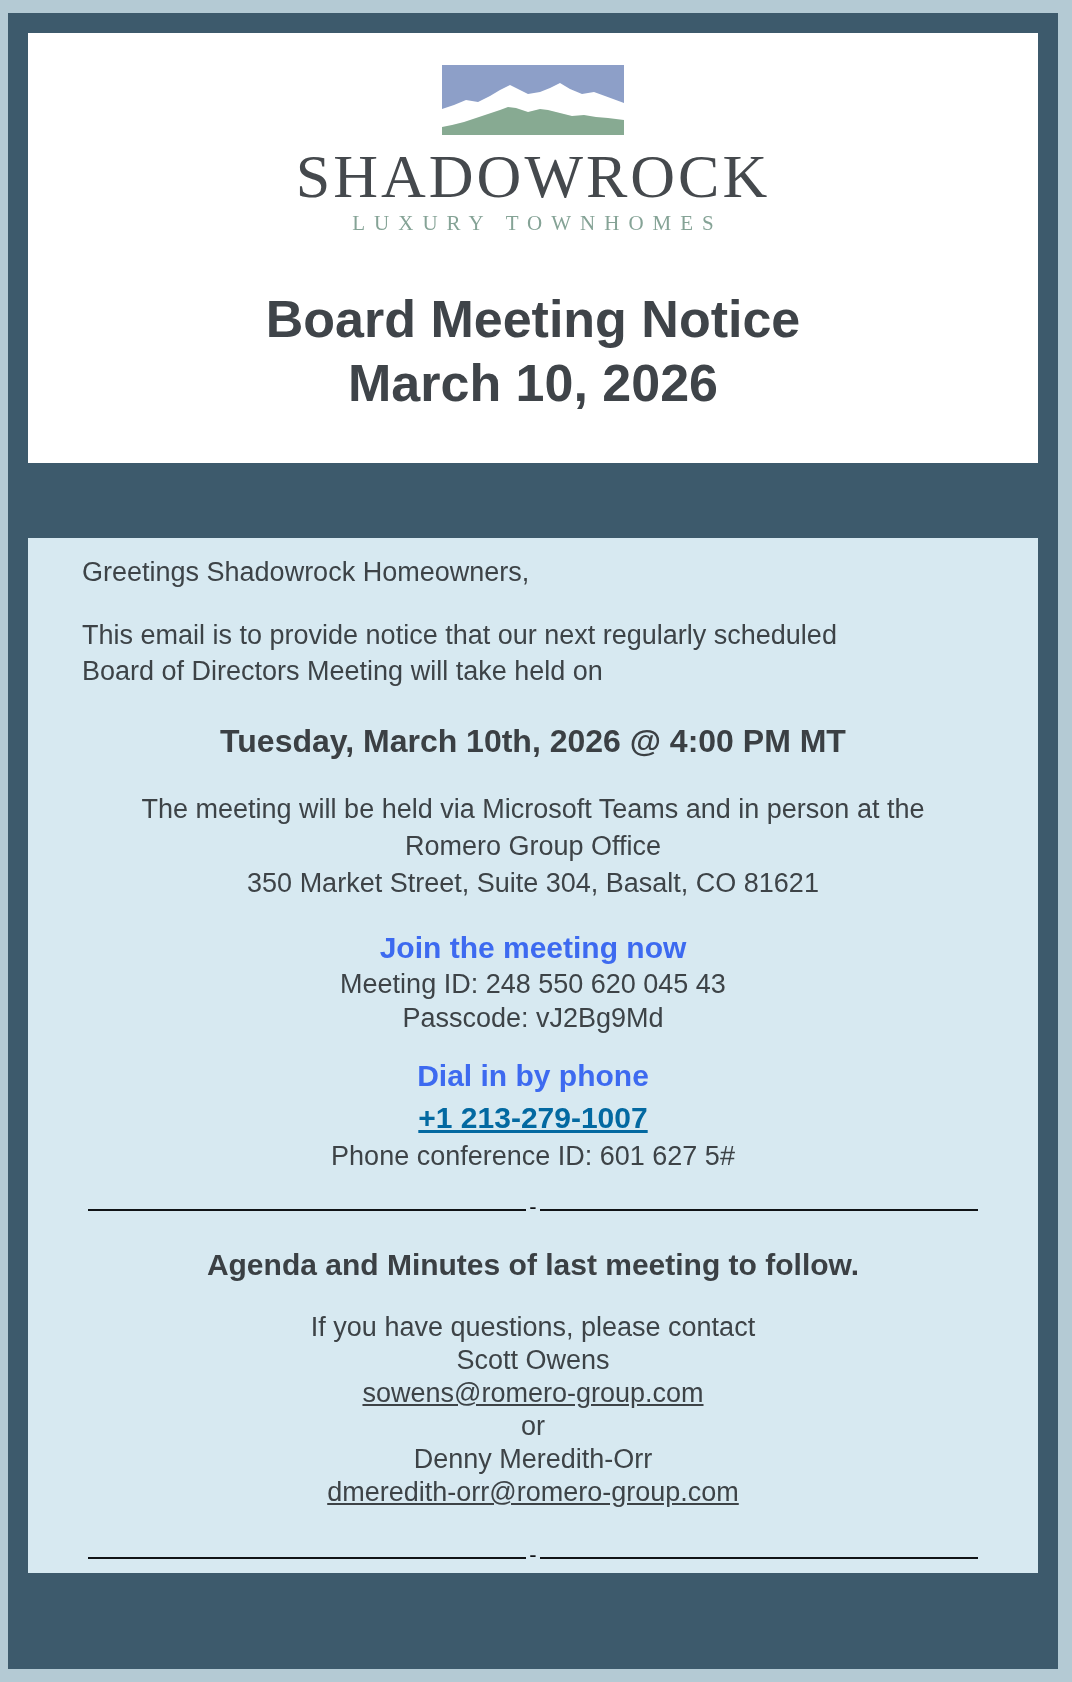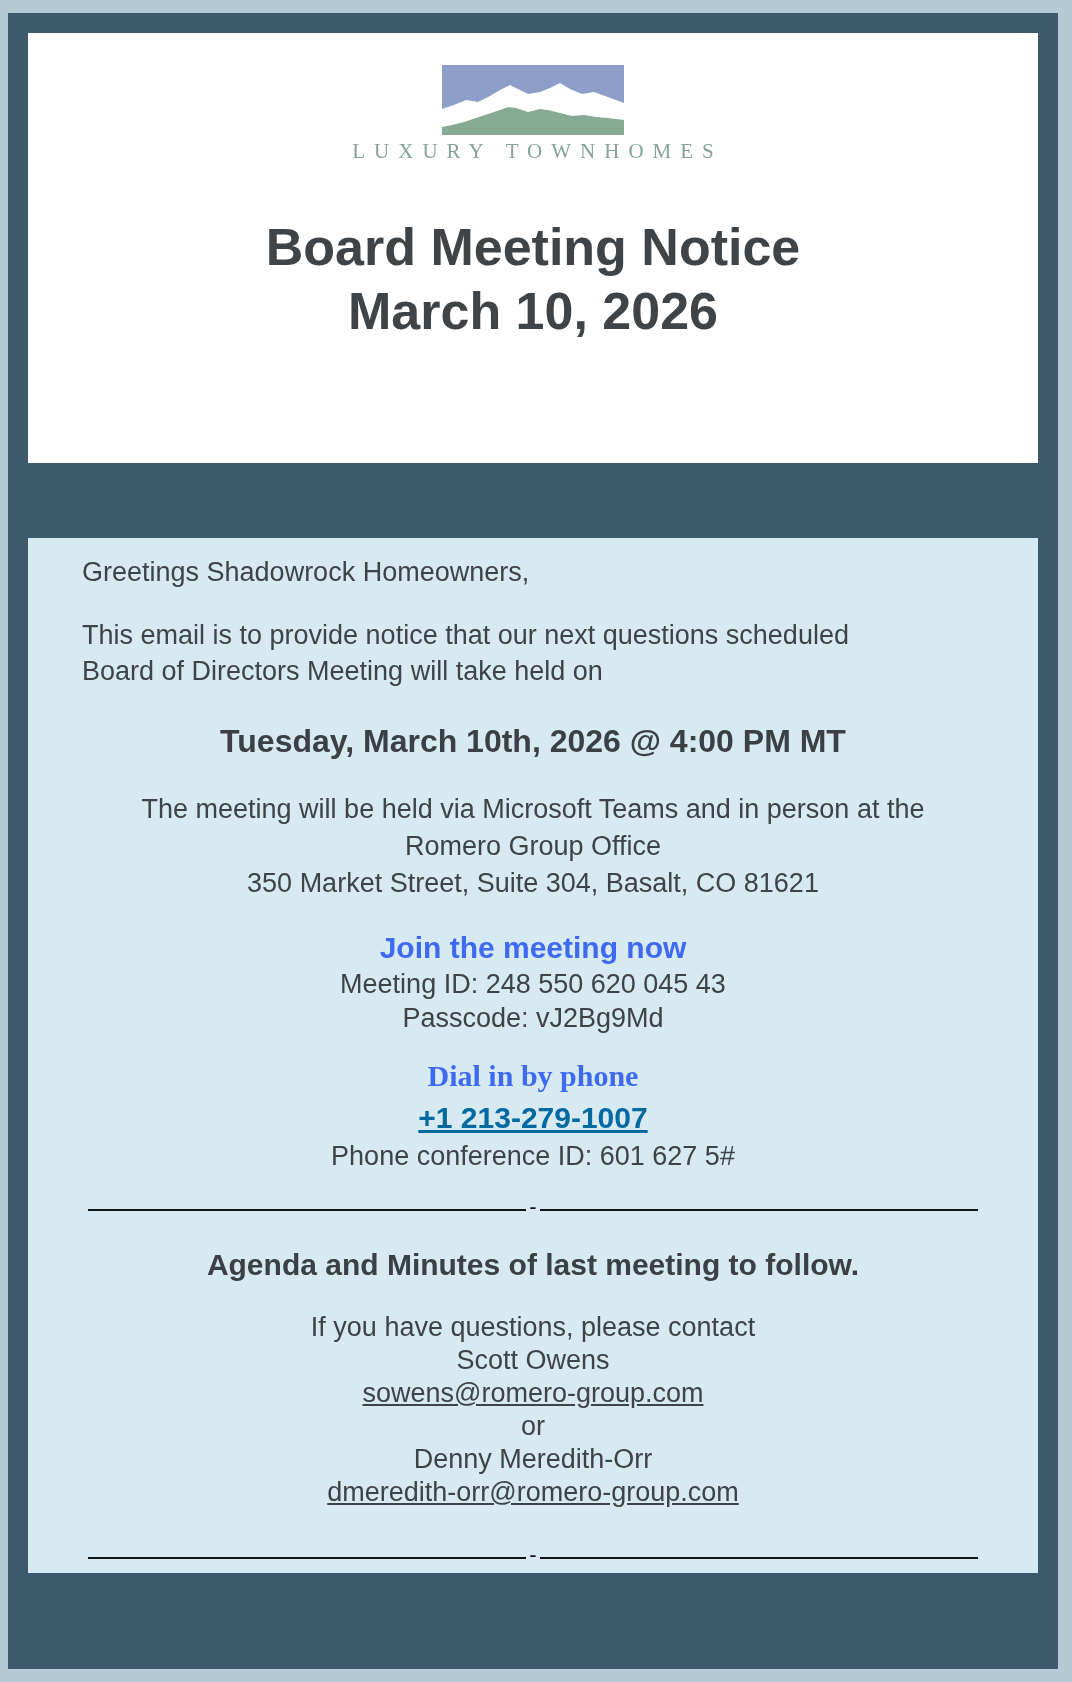--- a/index.html
+++ b/index.html
@@ -33,21 +33,21 @@
     font-size:52px;line-height:64px;font-weight:bold;color:#3f4449;
     margin-top:52px;
   }
 
   
   .greeting{font-size:27px;line-height:36px;text-align:left;margin:16px 0 0;}
   .intro{font-size:27px;line-height:36px;text-align:left;margin:27px 0 0;}
   .when{font-size:32px;line-height:40px;font-weight:bold;text-align:center;margin:32px 0 0;color:#3b4044;}
   .location{font-size:27px;line-height:37px;text-align:center;margin:30px 0 0;}
   .link-head{font-size:30px;line-height:38px;font-weight:bold;text-align:center;color:#3d6af0;margin:27px 0 0;}
-  .link-head.dial{margin-top:22px;font-family:Liberation Serif, serif;}
+  .link-head.dial{margin-top:22px;}
   .ids{font-size:27px;line-height:34px;text-align:center;margin:0;}
   .phone-line{font-size:30px;line-height:34px;font-weight:bold;text-align:center;margin:6px 0 0;}
   .phone-line a{color:#0369a1;text-decoration:underline;}
   .conf{font-size:27px;line-height:34px;text-align:center;margin:4px 0 0;}
   .agenda{font-size:30px;line-height:40px;font-weight:bold;text-align:center;margin:30px 0 0;color:#3b4044;}
   .contact{font-size:27px;line-height:33px;text-align:center;margin:26px 0 0;}
   .contact .bold{font-weight:normal;}
   .contact a{color:#3d4347;text-decoration:underline;}
   .join a{color:#3d6af0;text-decoration:none;}
 
@@ -60,33 +60,34 @@
 <body>
 
 <div class="frame">
 
   <div class="panel header-panel">
     <svg class="logo-img" viewBox="0 0 182 70" preserveAspectRatio="none">
       <rect x="0" y="0" width="182" height="70" fill="#8d9fc8"></rect>
       <polygon points="0,44 12,40 24,35 36,37 48,31 58,25 68,20 76,24 86,29 98,27 108,23 118,18 128,24 140,29 152,27 163,31 182,38 182,70 0,70" fill="#ffffff"></polygon>
       <polygon points="0,62 10,60 22,57 34,53 46,49 58,45 66,42 74,43 86,47 98,44 106,45 118,48 130,51 142,50 154,52 166,53 182,55 182,70 0,70" fill="#87aa92"></polygon>
     </svg>
+    <div class="brand">SHADOWROCK</div>
     <div class="tagline">LUXURY TOWNHOMES</div>
     <div class="notice-title">
       <div>Board Meeting Notice</div>
       <div>March 10, 2026</div>
     </div>
   </div>
 
   <div class="panel content-panel">
 
     <p class="greeting">Greetings Shadowrock Homeowners,</p>
 
     <p class="intro">
-      <span>This email is to provide notice that our next questions scheduled</span><br>
+      <span>This email is to provide notice that our next regularly scheduled</span><br>
       <span>Board of Directors Meeting will take held on</span>
     </p>
 
     <p class="when">Tuesday, March 10th, 2026 @ 4:00 PM MT</p>
 
     <p class="location">
       <span>The meeting will be held via Microsoft Teams and in person at the</span><br>
       <span>Romero Group Office</span><br>
       <span>350 Market Street, Suite 304, Basalt, CO 81621</span>
     </p>

